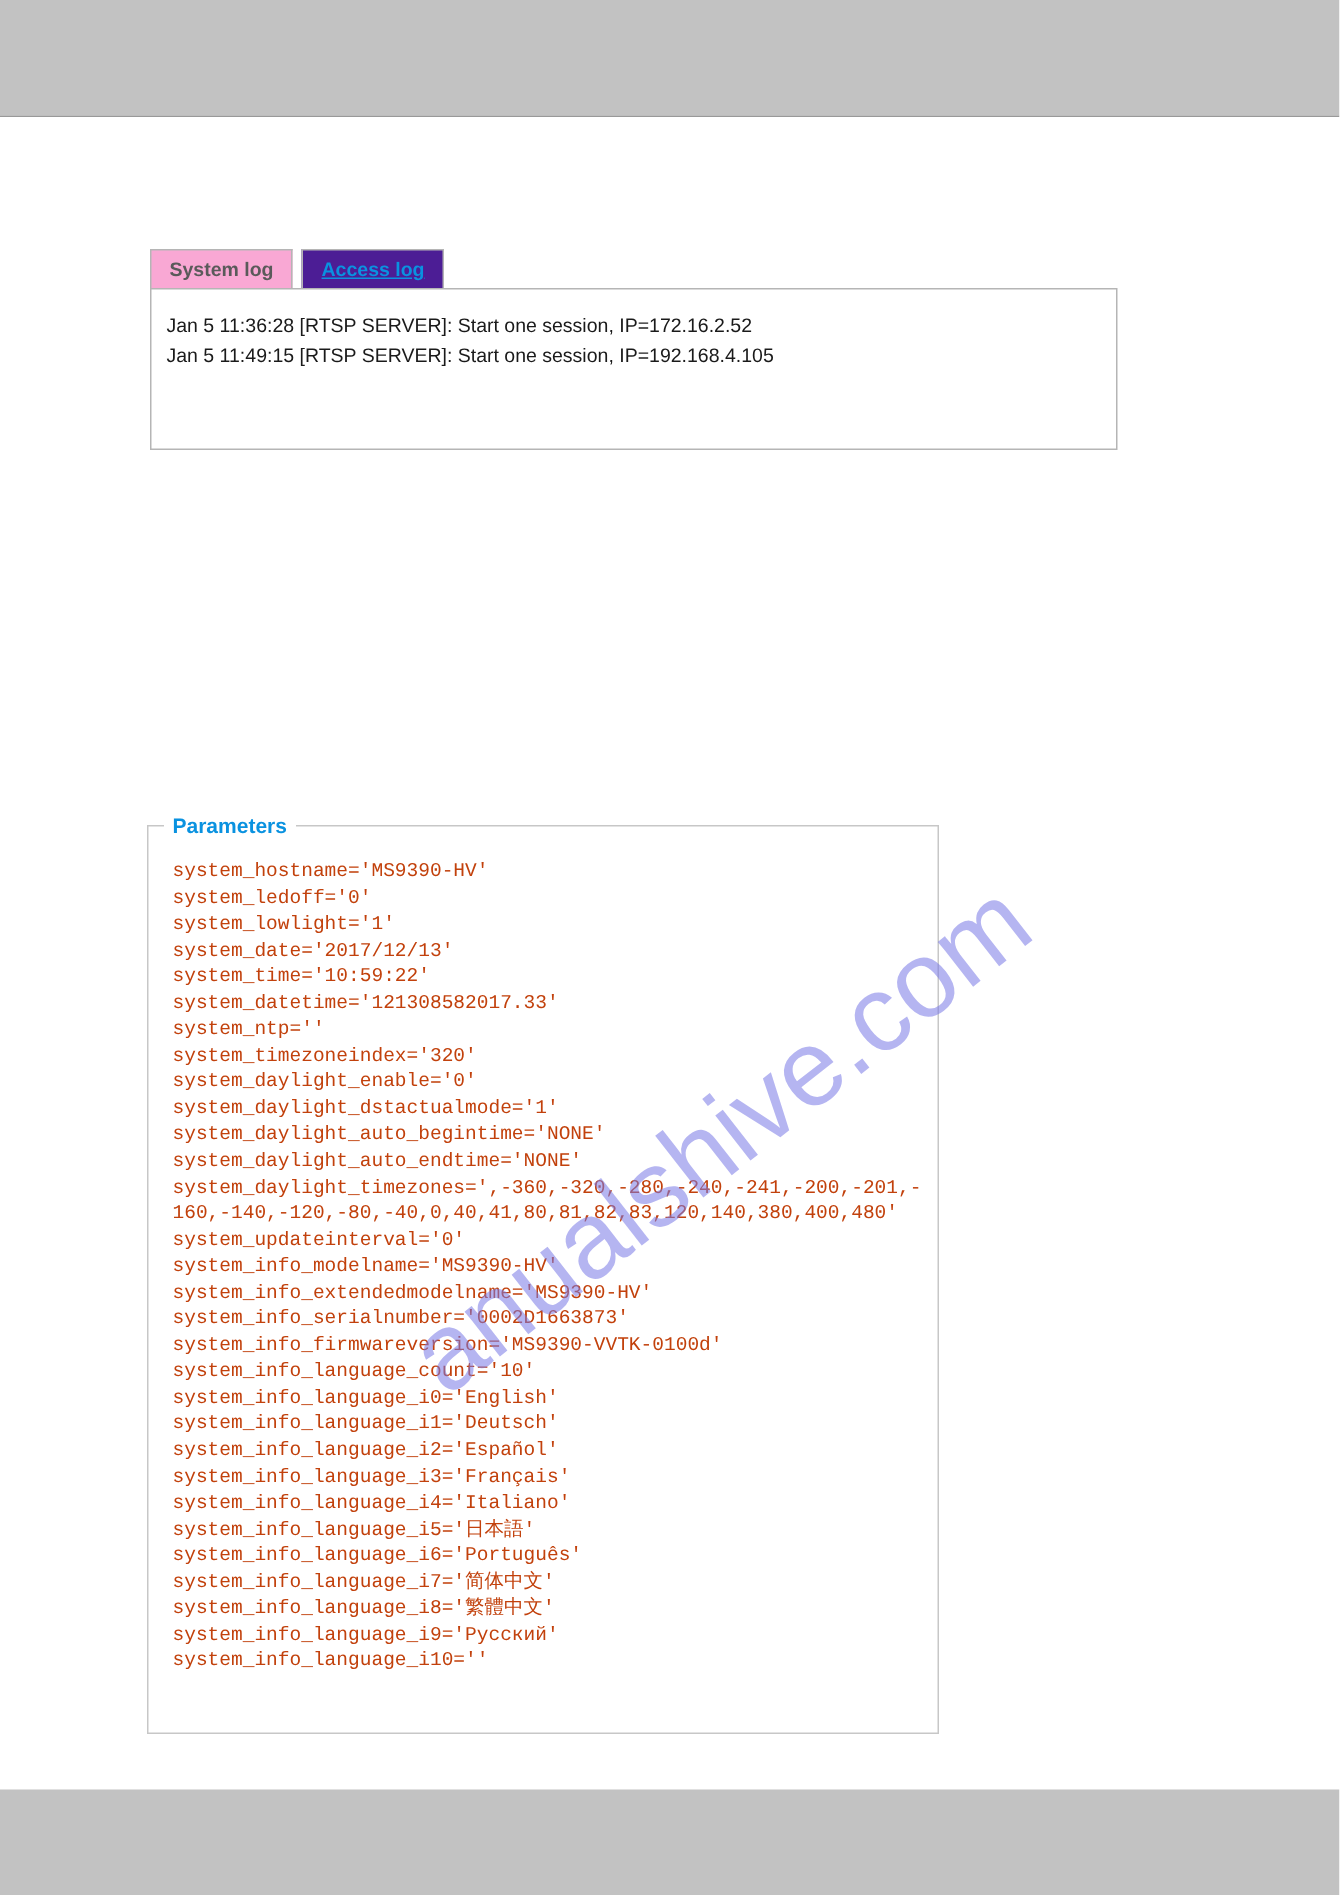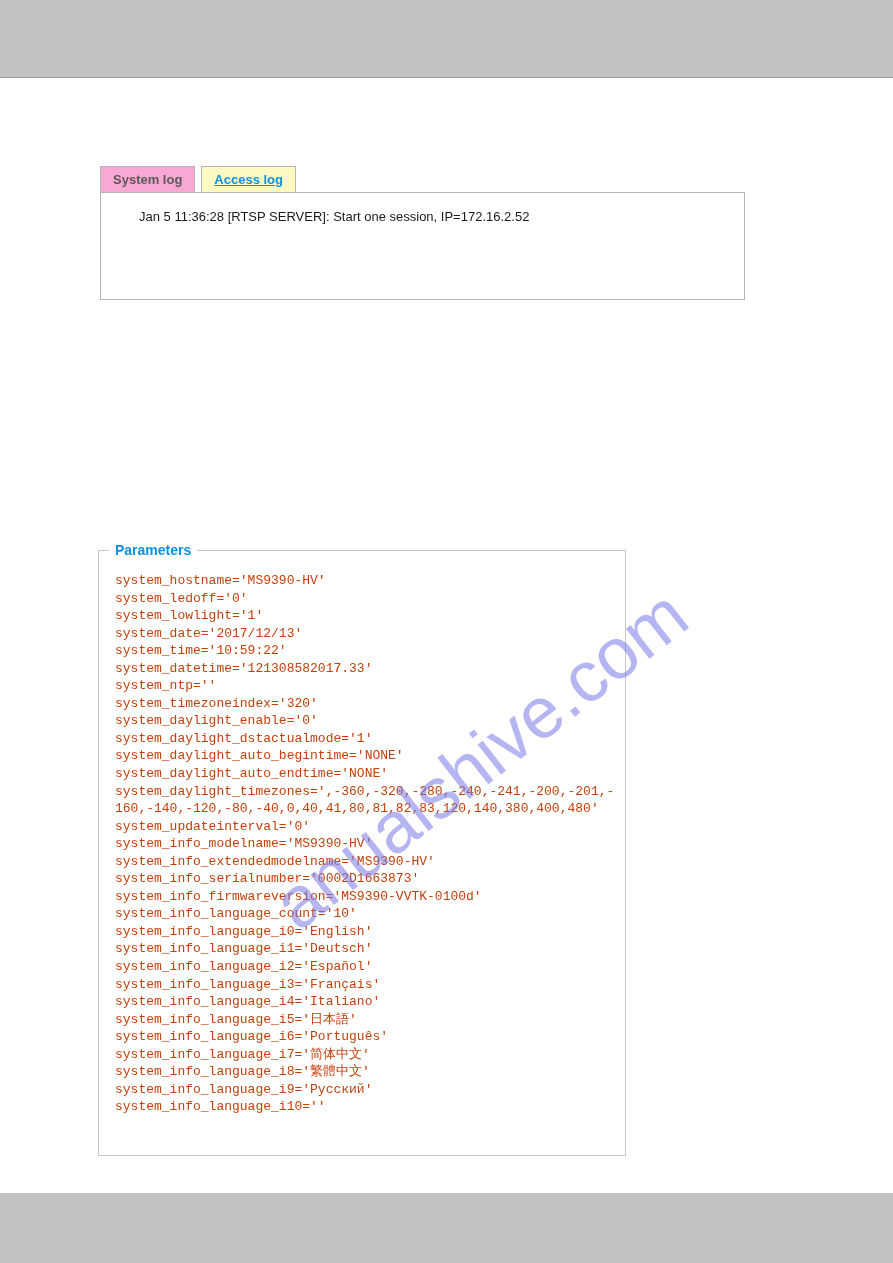--- a/index.html
+++ b/index.html
@@ -45,36 +45,35 @@
       font-weight: bold;
       cursor: pointer;
       border: 1px solid #b5b5b5;
       border-bottom: none;
     }
     .tab.inactive {
       background: #f9a8d4;
       color: #5a5a5a;
     }
     .tab.active {
-      background: #fef9c3;
+      background: #4c1d95;
       color: #0a92e0;
       border-color: #b5b5b5;
       text-decoration: underline;
     }
     .tab-content {
       border: 1px solid #b5b5b5;
       padding: 14px 10px;
       min-height: 108px;
       font-size: 13px;
       line-height: 1.55;
       color: #1a1a1a;
     }
     .log-line {
       white-space: nowrap;
-      margin-left: 28px;
     }
     .parameters-section {
       position: absolute;
       top: 464px;
       left: 98px;
       width: 528px;
     }
     .params-fieldset {
       border: 1px solid #c7c7c7;
       padding: 14px 0 10px 0;
@@ -146,20 +145,21 @@
     <div class="watermark-text">anualshive.com</div>
   </div>
 
   <div class="tabs-section">
     <div class="tab-bar">
       <div class="tab inactive">System log</div>
       <div class="tab active">Access log</div>
     </div>
     <div class="tab-content">
       <div class="log-line">Jan 5 11:36:28 [RTSP SERVER]: Start one session, IP=172.16.2.52</div>
+      <div class="log-line">Jan 5 11:49:15 [RTSP SERVER]: Start one session, IP=192.168.4.105</div>
     </div>
   </div>
 
   <div class="parameters-section">
     <fieldset class="params-fieldset">
       <legend class="params-legend">Parameters</legend>
       <div class="params-scroll" id="params-container"><div>system_hostname='MS9390-HV'</div><div>system_ledoff='0'</div><div>system_lowlight='1'</div><div>system_date='2017/12/13'</div><div>system_time='10:59:22'</div><div>system_datetime='121308582017.33'</div><div>system_ntp=''</div><div>system_timezoneindex='320'</div><div>system_daylight_enable='0'</div><div>system_daylight_dstactualmode='1'</div><div>system_daylight_auto_begintime='NONE'</div><div>system_daylight_auto_endtime='NONE'</div><div>system_daylight_timezones=',-360,-320,-280,-240,-241,-200,-201,-160,-140,-120,-80,-40,0,40,41,80,81,82,83,120,140,380,400,480'</div><div>system_updateinterval='0'</div><div>system_info_modelname='MS9390-HV'</div><div>system_info_extendedmodelname='MS9390-HV'</div><div>system_info_serialnumber='0002D1663873'</div><div>system_info_firmwareversion='MS9390-VVTK-0100d'</div><div>system_info_language_count='10'</div><div>system_info_language_i0='English'</div><div>system_info_language_i1='Deutsch'</div><div>system_info_language_i2='Español'</div><div>system_info_language_i3='Français'</div><div>system_info_language_i4='Italiano'</div><div>system_info_language_i5='日本語'</div><div>system_info_language_i6='Português'</div><div>system_info_language_i7='简体中文'</div><div>system_info_language_i8='繁體中文'</div><div>system_info_language_i9='Русский'</div><div>system_info_language_i10=''</div></div>
     </fieldset>
   </div>
 

